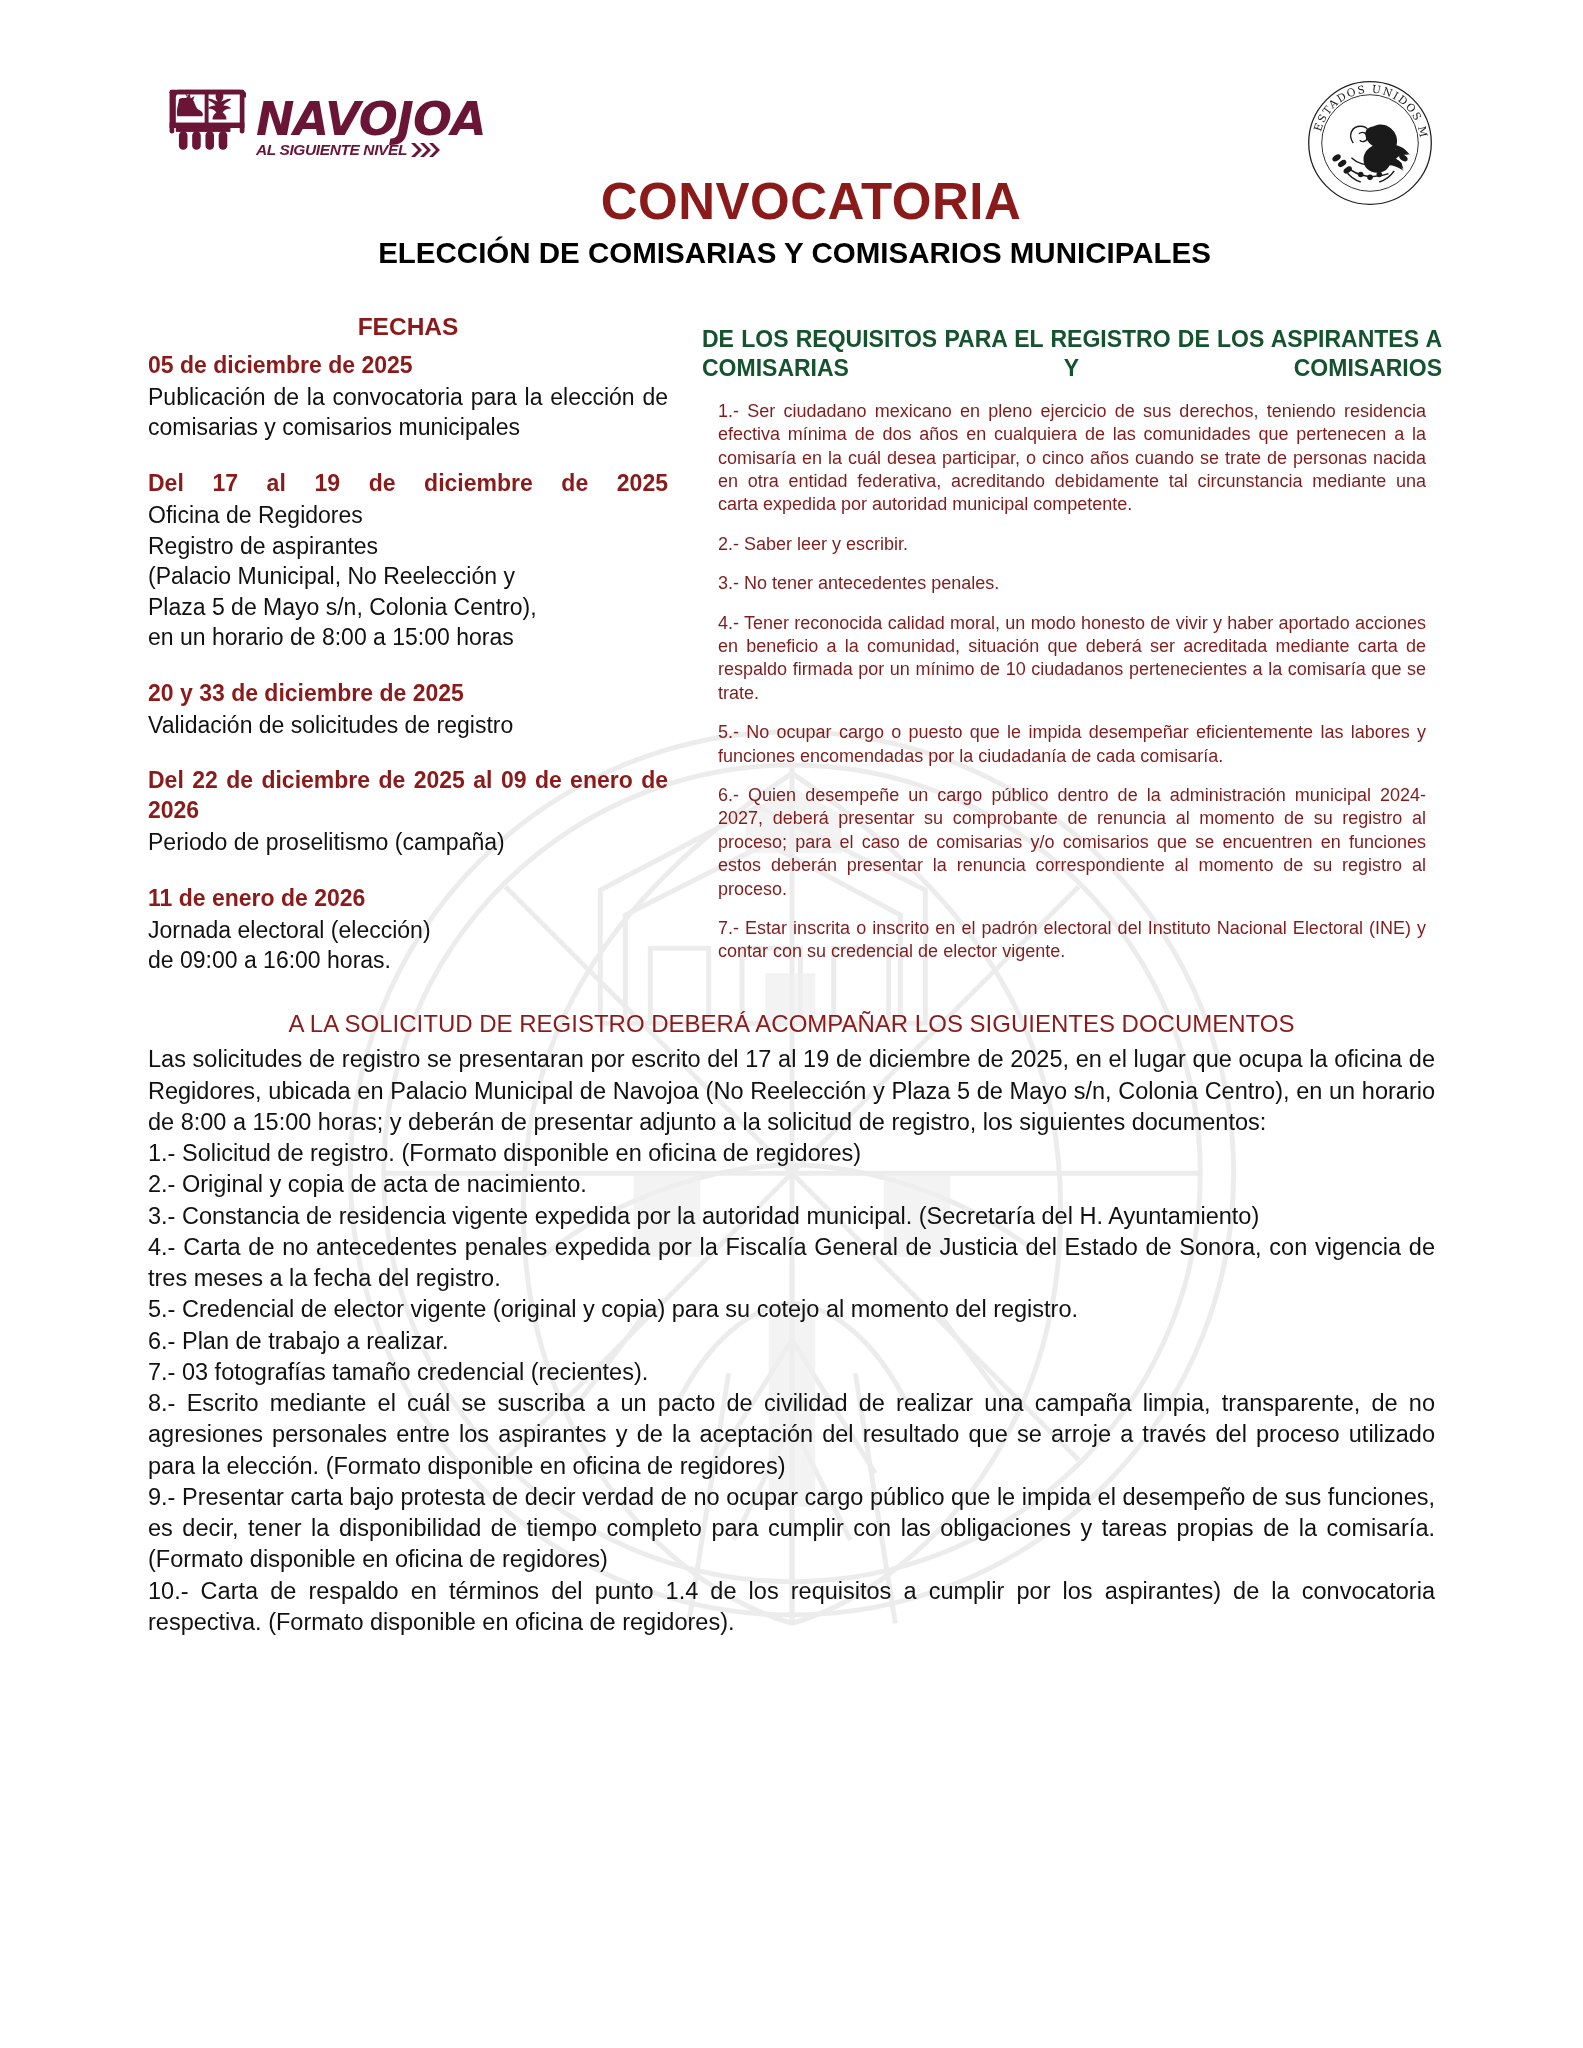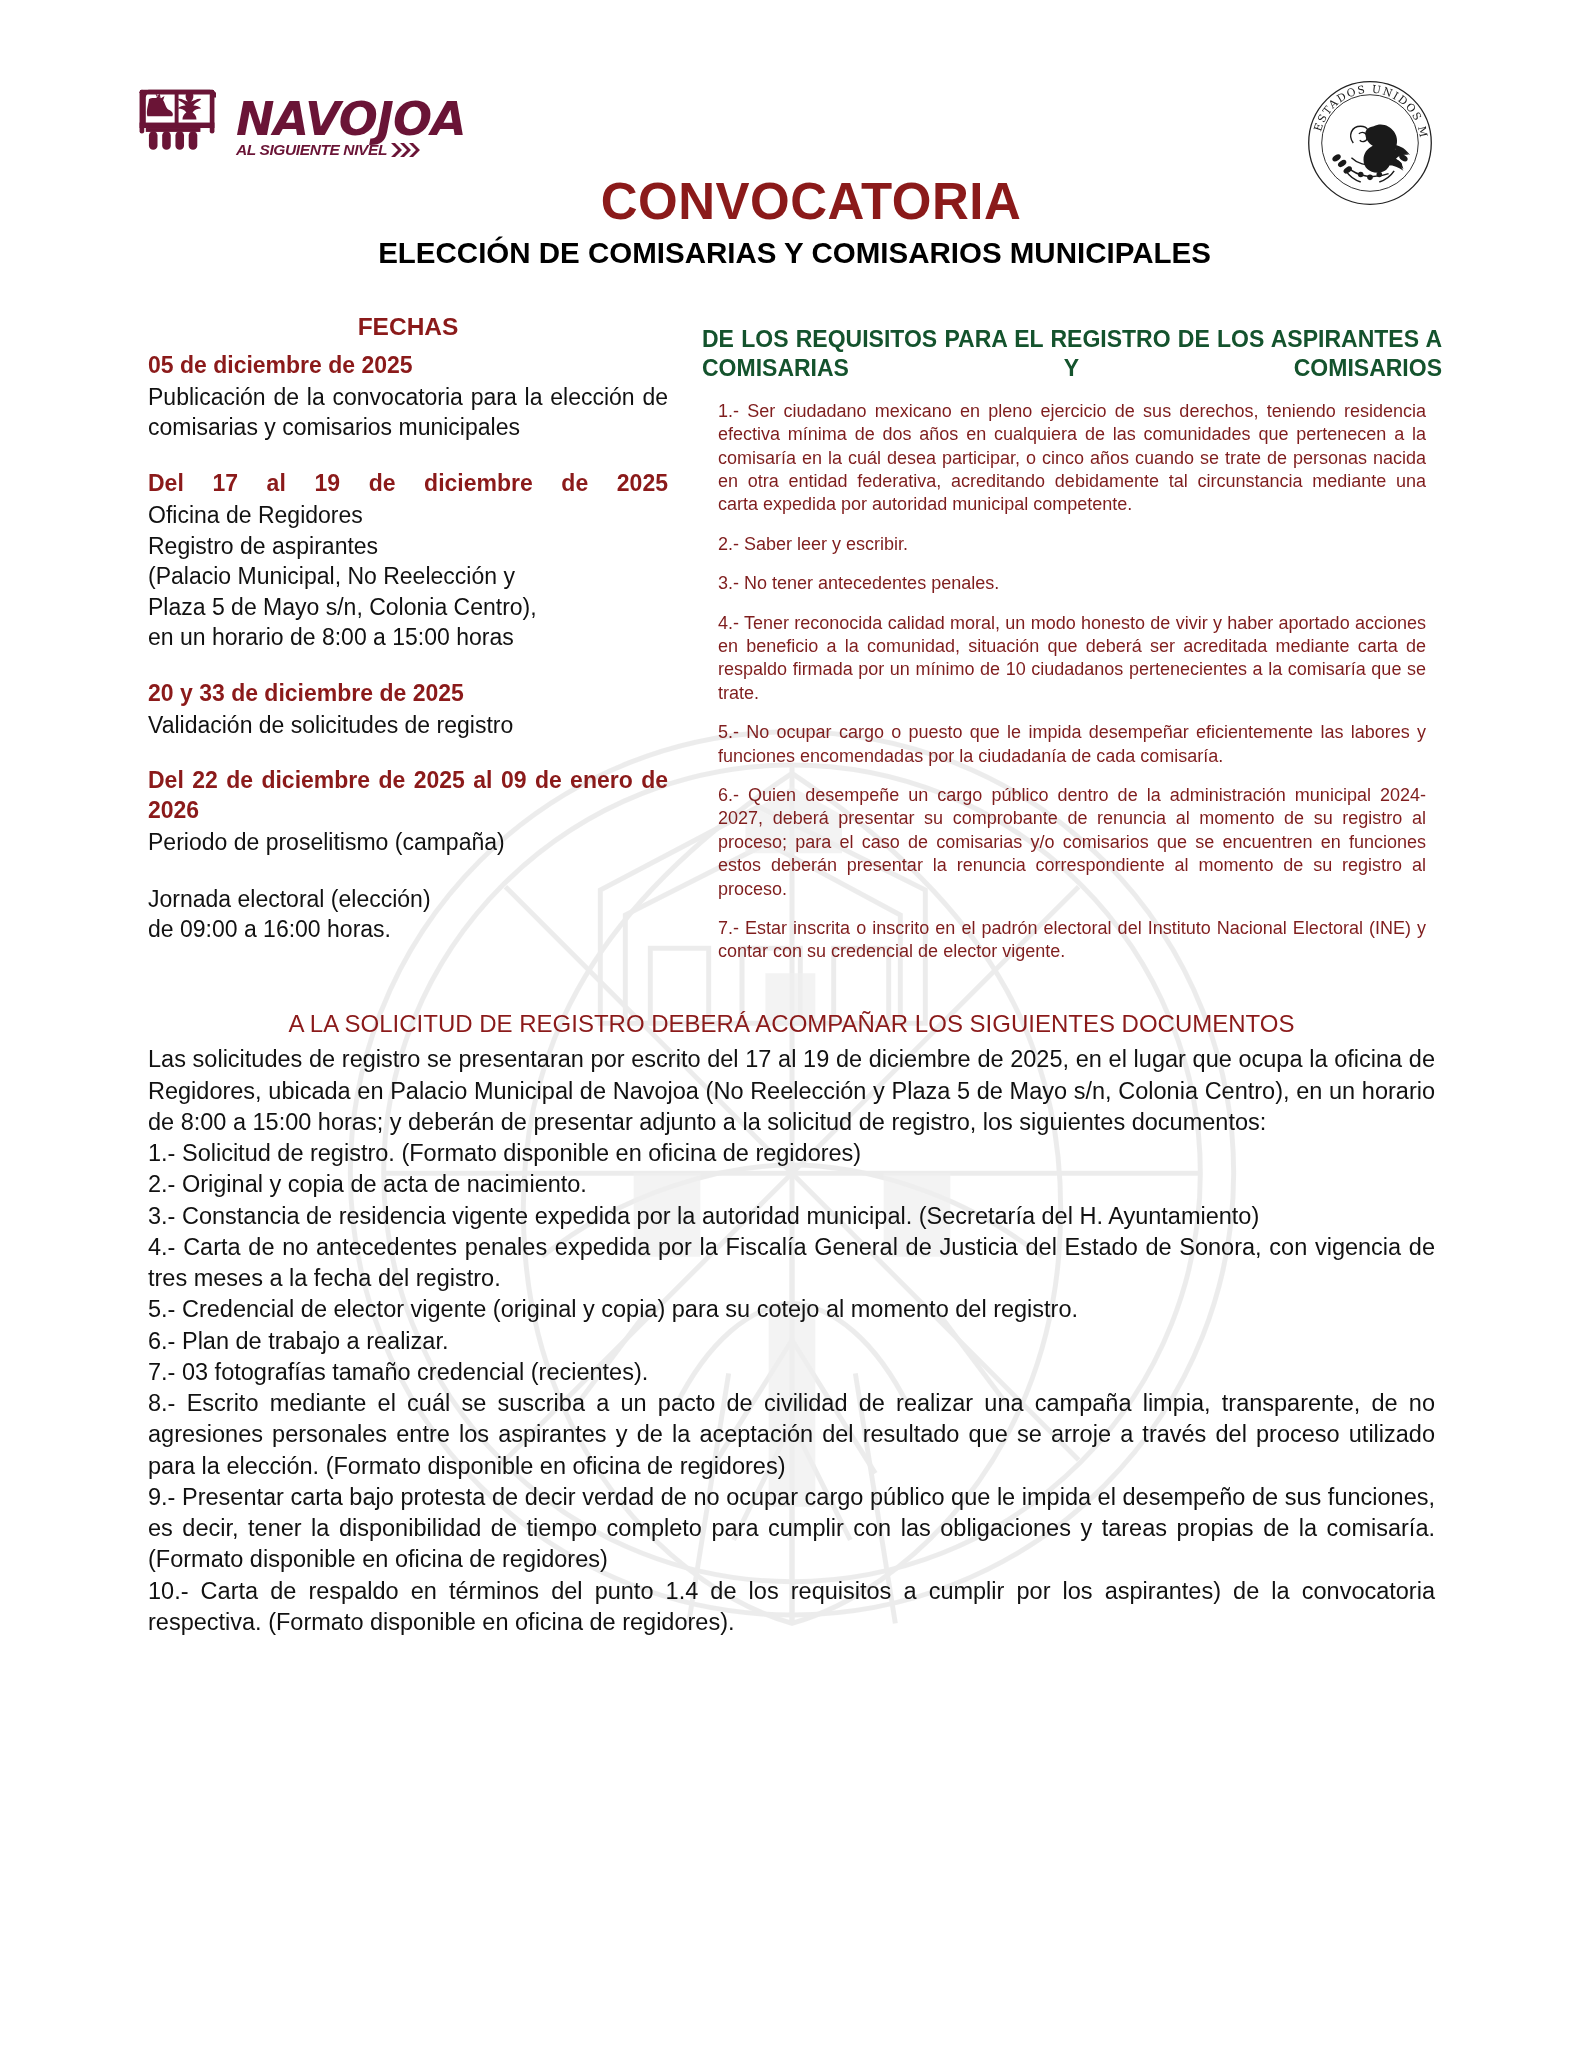--- a/index.html
+++ b/index.html
@@ -40,25 +40,25 @@
 
   .content { position: relative; z-index: 2; }
 
   
   .header {
     position: relative;
     height: 175px;
   }
   .logo-nav {
     position: absolute;
-    left: 138px;
+    left: 168px;
     top: 82px;
     display: flex;
     align-items: flex-end;
-    gap: 20px;
+    gap: 10px;
   }
   .logo-mark { width: 78px; height: 78px; }
   .logo-mark svg { display: block; width: 100%; height: 100%; }
   .logo-words {
     display: flex;
     flex-direction: column;
     align-items: flex-start;
     margin-bottom: 2px;
   }
   .logo-name {
@@ -348,20 +348,21 @@
           <p class="date-label">20 y 33 de diciembre de 2025</p>
           <p class="date-desc">Validación de solicitudes de registro</p>
         </div>
 
         <div class="date-block">
           <p class="date-label justify-all">Del 22 de diciembre de 2025 al 09 de enero de 2026</p>
           <p class="date-desc">Periodo de proselitismo (campaña)</p>
         </div>
 
         <div class="date-block">
+          <p class="date-label">11 de enero de 2026</p>
           <p class="date-desc">
             <span class="line">Jornada electoral (elección)</span>
             <span class="line">de 09:00 a 16:00 horas.</span>
           </p>
         </div>
       </div>
 
       <div class="col-right">
         <div class="col-heading-just">DE LOS REQUISITOS PARA EL REGISTRO DE LOS ASPIRANTES A COMISARIAS Y COMISARIOS</div>
         <p class="req-item">1.- Ser ciudadano mexicano en pleno ejercicio de sus derechos, teniendo residencia efectiva mínima de dos años en cualquiera de las comunidades que pertenecen a la comisaría en la cuál desea participar, o cinco años cuando se trate de personas nacida en otra entidad federativa, acreditando debidamente tal circunstancia mediante una carta expedida por autoridad municipal competente.</p>

